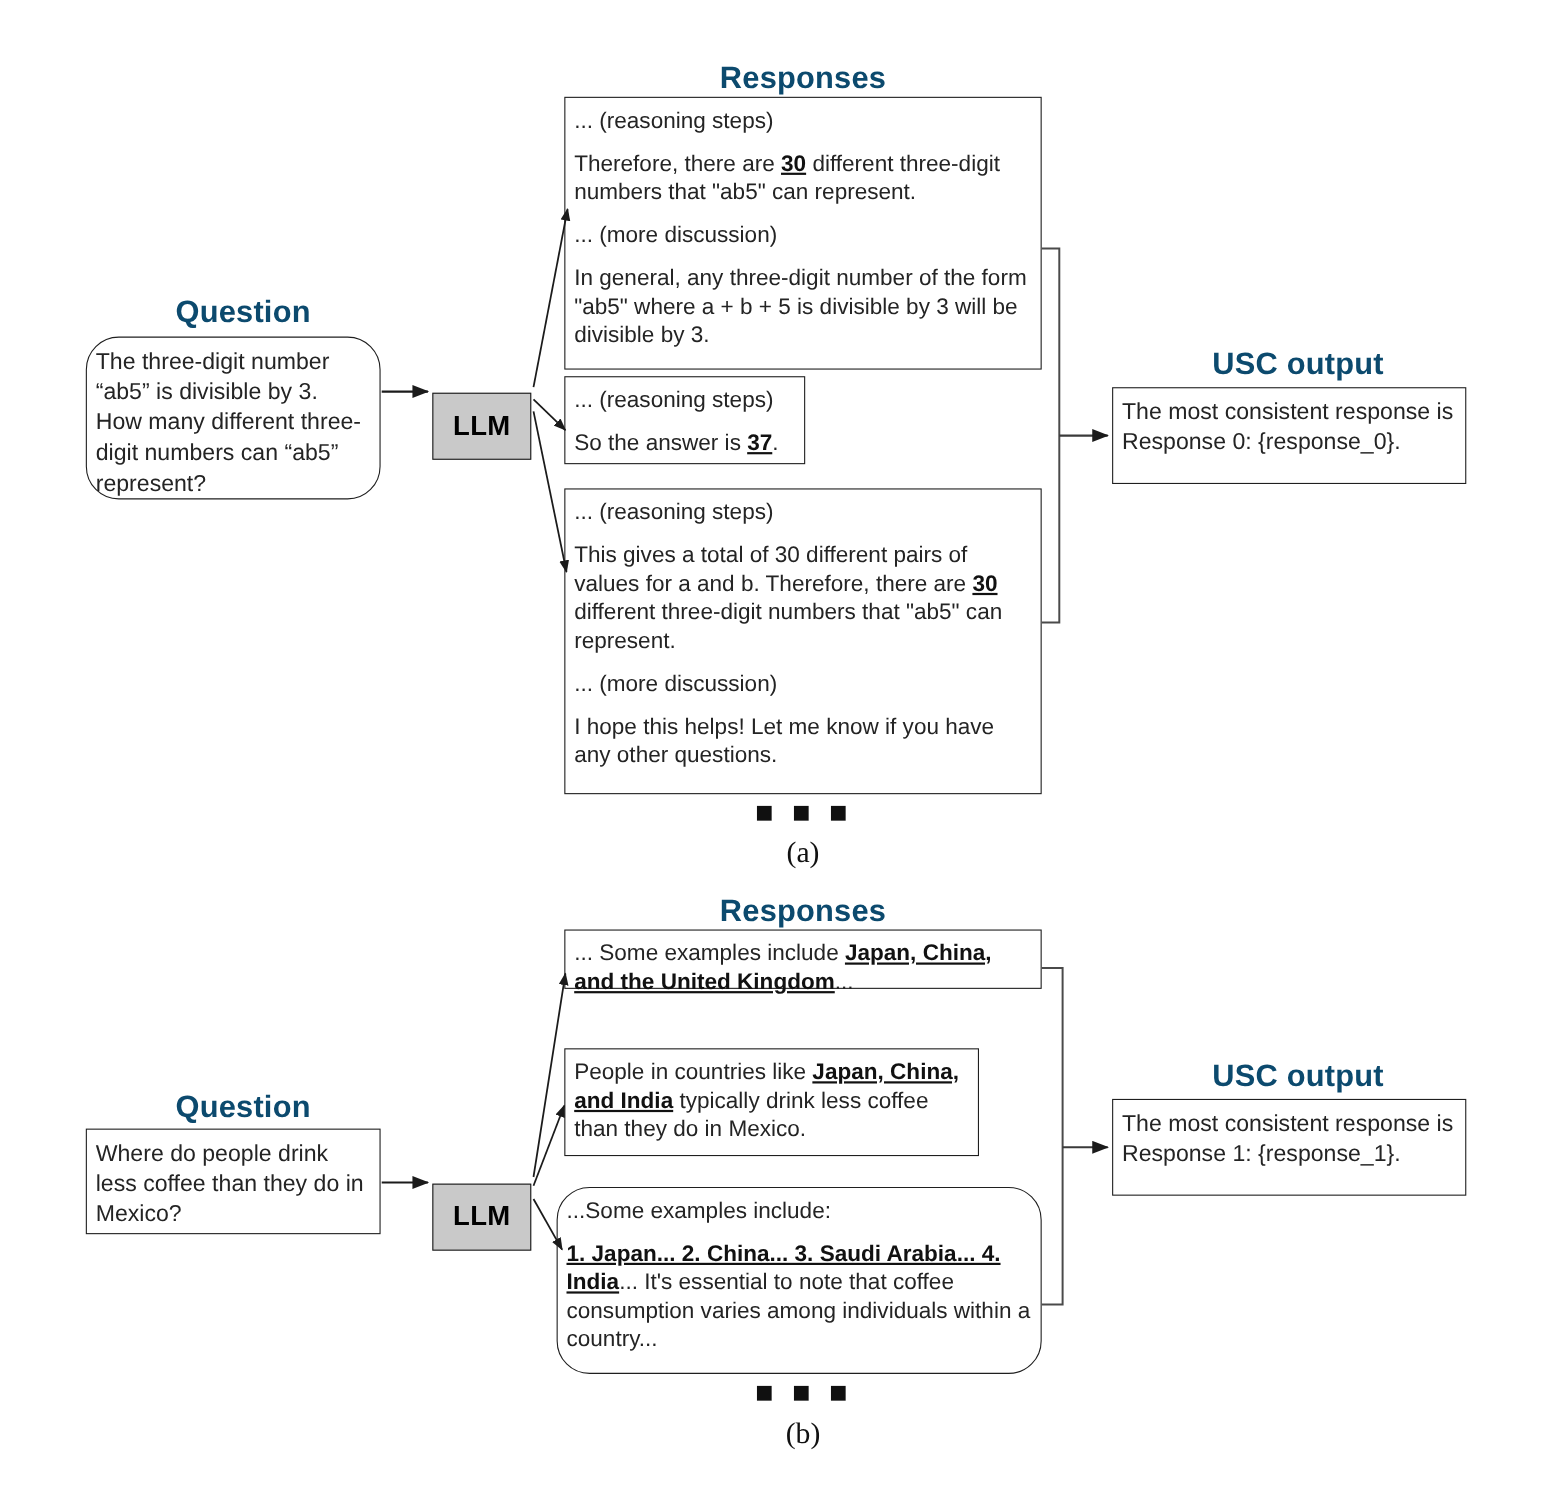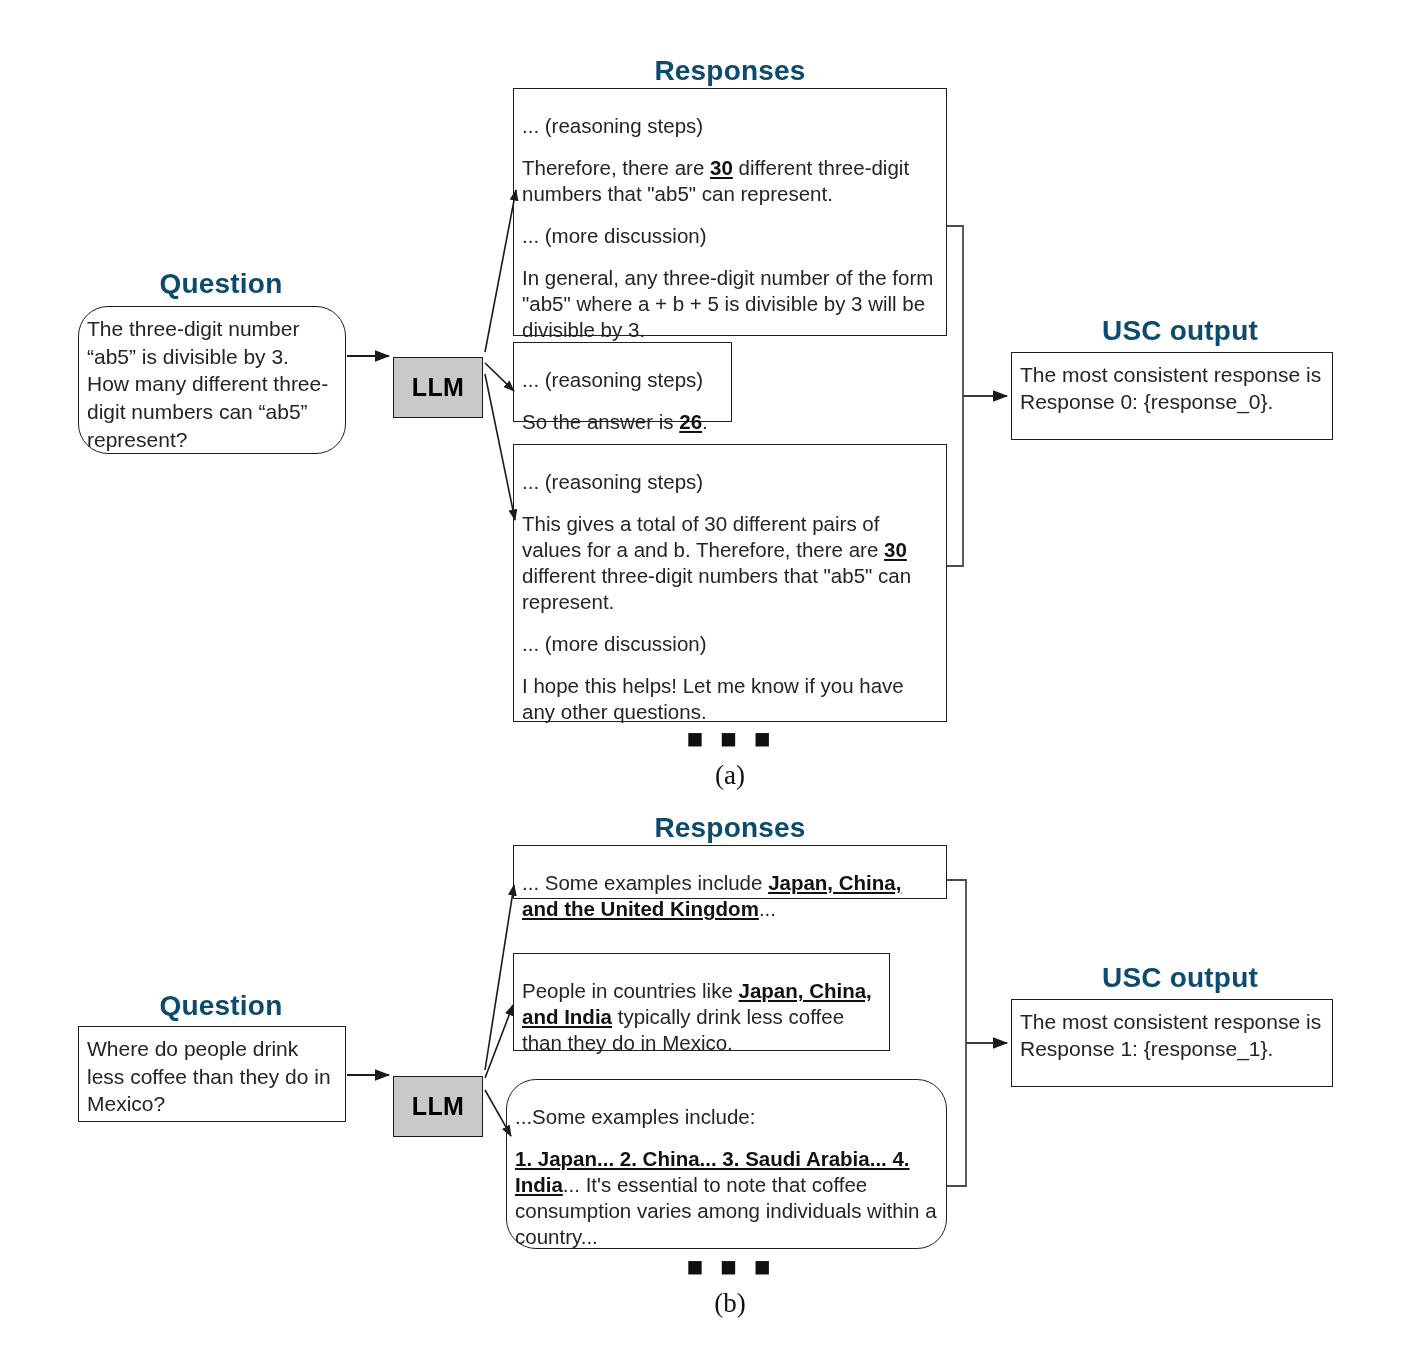--- a/index.html
+++ b/index.html
@@ -18,21 +18,21 @@
   }
 
   
   .box{
     border:1.6px solid #1f1f1f;background:#fff;
     padding:8px 9px 8px 8px;
     font-size:20.5px;line-height:1.27;
     color:#242424;
   }
   .qbox{font-size:21px;line-height:1.32;}
-  .rbox p{margin:16px 0 13px 0;}
+  .rbox p{margin:0 0 13px 0;}
   .rbox p:last-child{margin-bottom:0;}
   .uscbox{font-size:21px;line-height:1.30;}
 
   
   .llm{
     background:#c9c9c9;border:1.8px solid #1a1a1a;
     display:flex;align-items:center;justify-content:center;
     font-weight:bold;font-size:25px;letter-spacing:.3px;color:#000;margin-top:32px;
   }
 
@@ -69,21 +69,21 @@
       <p>... (reasoning steps)</p>
       <p>Therefore, there are <b class="u">30</b> different three-digit numbers that "ab5" can represent.</p>
       <p>... (more discussion)</p>
       <p>In general, any three-digit number of the form "ab5" where a + b + 5 is divisible by 3 will be divisible by 3.</p>
     </div>
 </div>
 
 <div class="abs box rbox" style="left:513px;top:342px;width:219px;height:80px;">
   <div>
       <p>... (reasoning steps)</p>
-      <p>So the answer is <b class="u">26</b>.</p>
+      <p>So the answer is <b class="u">37</b>.</p>
     </div>
 </div>
 
 <div class="abs box rbox" style="left:513px;top:444px;width:434px;height:278px;">
   <div>
       <p>... (reasoning steps)</p>
       <p>This gives a total of 30 different pairs of values for a and b. Therefore, there are <b class="u">30</b> different three-digit numbers that "ab5" can represent.</p>
       <p>... (more discussion)</p>
       <p>I hope this helps! Let me know if you have any other questions.</p>
     </div>

